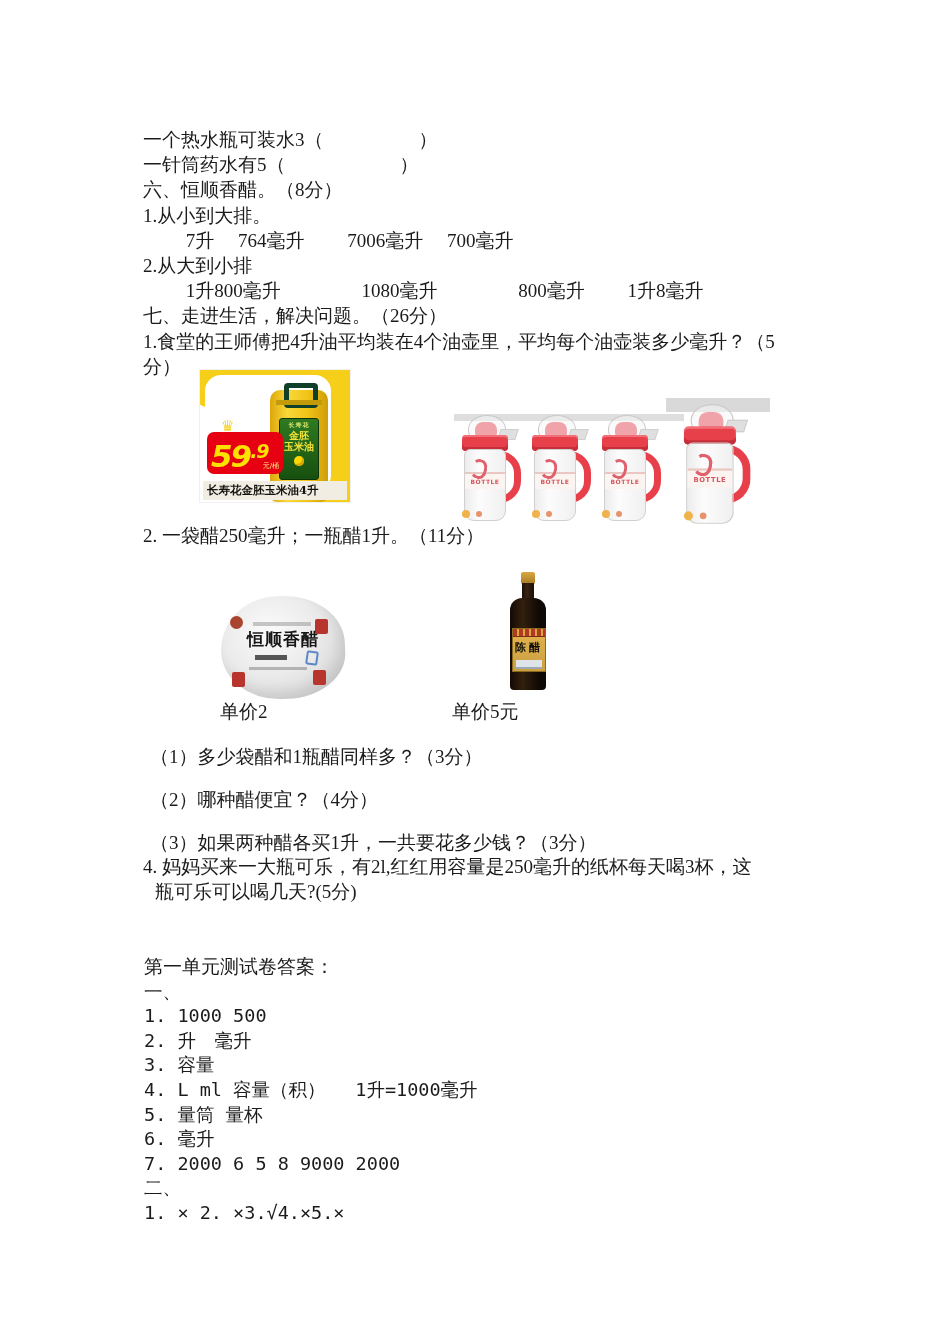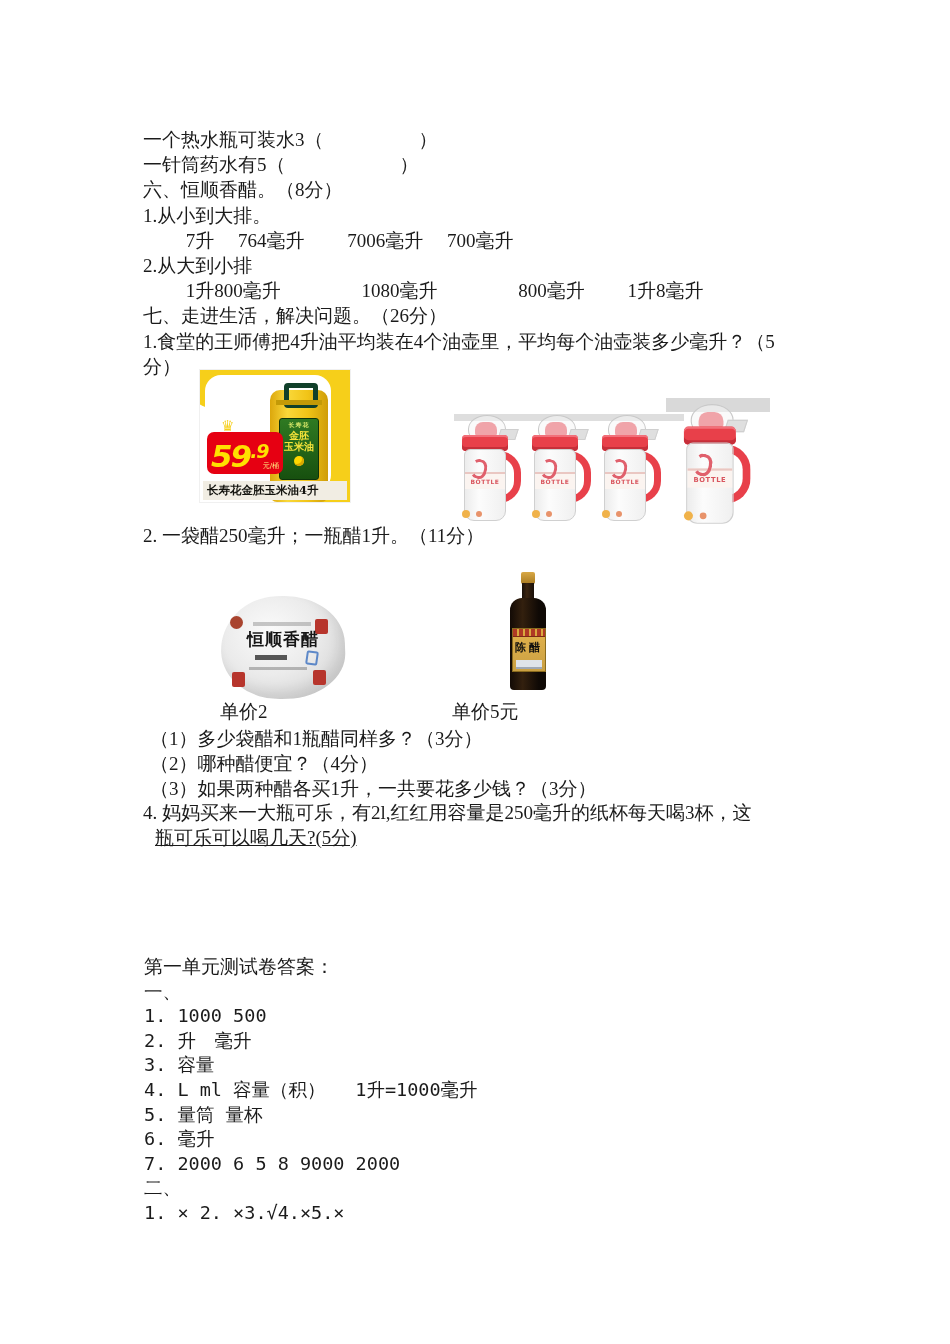--- a/index.html
+++ b/index.html
@@ -7,22 +7,22 @@
     position:relative; width:950px; height:1344px; margin:0 auto;
     background:#ffffff; overflow:hidden;
     font-family:"Liberation Serif","DejaVu Serif",serif;
     color:#1b1b1b;
   }
   .line{white-space:pre; font-size:19px;}
   .block{position:absolute;}
   .block-a{left:143px; top:127px; line-height:25.2px;}
   .block-c{left:143px; top:727px; line-height:24.8px;}
   .block-d{left:144px; top:955px; line-height:24.6px;}
-  .block-c .sub{padding-left:7px;}
-  .block-c .wrapline{padding-left:12px;text-decoration:underline;}
+  .block-c .sub{padding-left:7px;margin-top:18px;}
+  .block-c .wrapline{padding-left:12px;}
   .q2-line{position:absolute; left:143px; top:523px;}
   .ans{font-family:"DejaVu Sans Mono","DejaVu Serif",serif; font-size:18.5px;}
   .price-label{position:absolute; font-size:19px; white-space:pre;}
   .price-label.bag{left:220px; top:699px;}
   .price-label.bottle{left:452px; top:699px;}
 
   
   .promo{position:absolute; left:199px; top:369px; width:150px; height:132px;
          background:#ffffff; overflow:hidden; border:1px solid #f0f0f0;}
   .pr-swirl-top{position:absolute; left:-20px; top:-48px; width:210px; height:96px;

